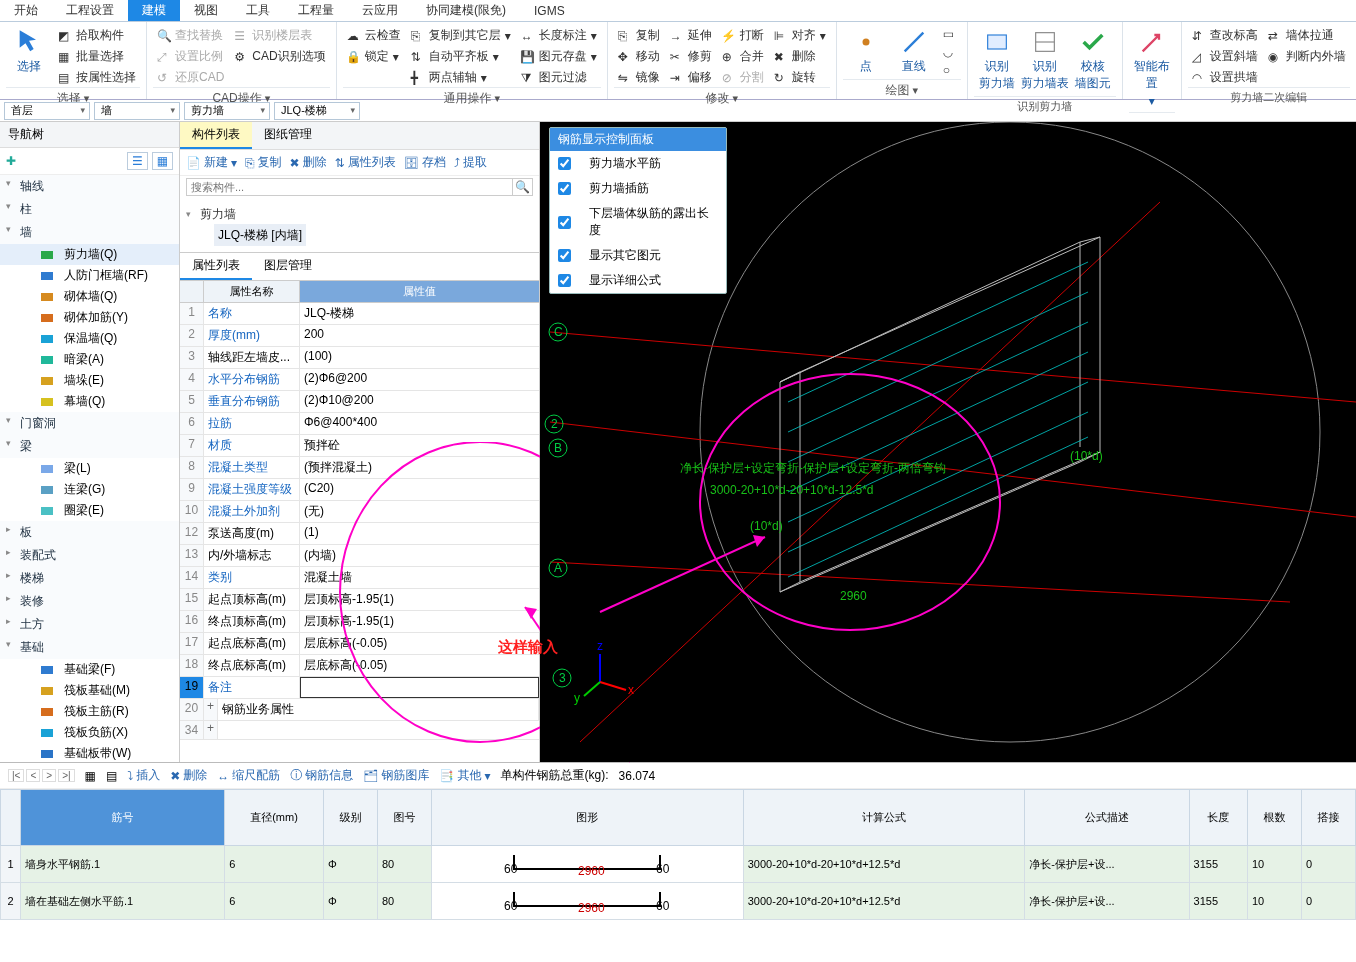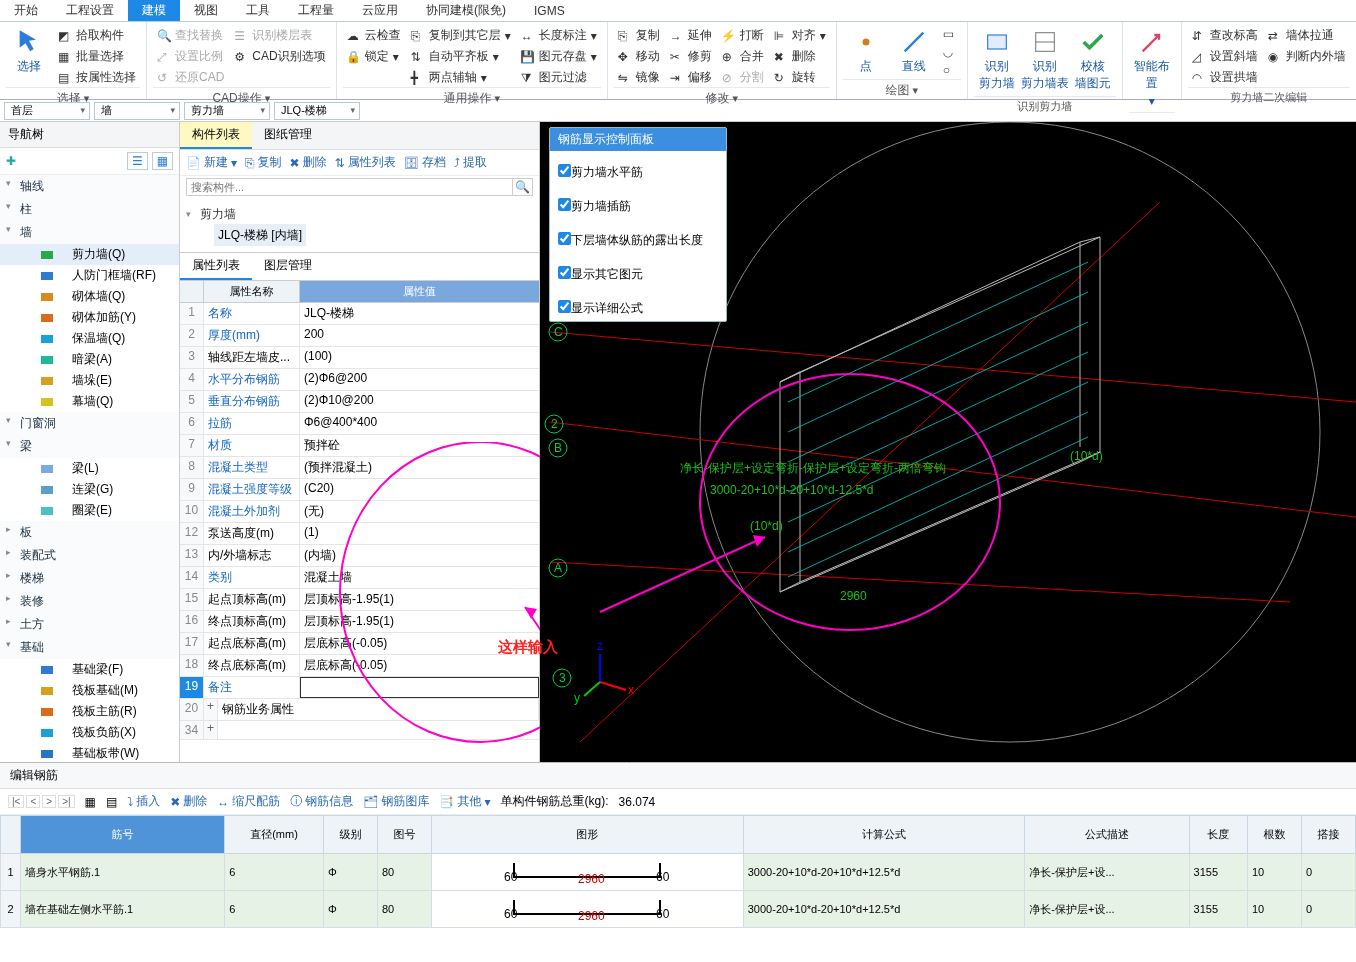--- a/index.html
+++ b/index.html
@@ -29,21 +29,21 @@
 
 
 .main { display:flex; height:640px; }
 .navcol { width:180px; background:#fff; border-right:1px solid #ccc; display:flex; flex-direction:column; }
 .navhead { background:#f3f5f7; padding:4px 8px; font-weight:normal; border-bottom:1px solid #ddd; }
 .nav-toolbar { display:flex; gap:4px; padding:4px 6px; border-bottom:1px solid #eee; align-items:center; }
 .tree { flex:1; overflow-y:auto; }
 .tcat { padding:3px 8px 3px 20px; background:#f9fbfd; color:#234; position:relative; cursor:pointer; }
 .tcat:before { content:"▾"; position:absolute; left:6px; font-size:9px; color:#888; }
 .tcat.collapsed:before { content:"▸"; }
-.titem { padding:2px 8px 2px 40px; cursor:pointer; display:flex; align-items:center; gap:18px; }
+.titem { padding:2px 8px 2px 40px; cursor:pointer; display:flex; align-items:center; gap:10px; }
 .titem.selected { background:#e4eefa; }
 .titem .ti-ic { width:14px; height:14px; flex:0 0 14px; }
 
 .midcol { width:360px; background:#fff; border-right:1px solid #ccc; display:flex; flex-direction:column; }
 .midtabs { display:flex; background:#f3f5f7; border-bottom:1px solid #ddd; }
 .midtab { padding:4px 12px; cursor:pointer; }
 .midtab.active { background:#fef9c3; border-bottom:2px solid #1e88e5; }
 .mid-toolbar { display:flex; gap:8px; padding:4px 6px; border-bottom:1px solid #eee; align-items:center; color:#2a68b0; }
 .mid-toolbar .mtb { cursor:pointer; display:flex; align-items:center; gap:3px; }
 .searchrow { padding:2px 6px; display:flex; }
@@ -58,46 +58,46 @@
 .proptab { padding:4px 12px; cursor:pointer; }
 .proptab.active { background:#fff; border-bottom:2px solid #1e88e5; }
 .prop-head { display:flex; background:#eef3f8; border-bottom:1px solid #ccc; }
 .prop-head div { padding:3px 6px; font-size:11px; }
 .ph-a { width:24px; border-right:1px solid #ccc; }
 .ph-b { width:96px; border-right:1px solid #ccc; text-align:center; }
 .ph-c { flex:1; text-align:center; background:#7aa8dc; color:#fff; }
 .prop-body { flex:1; overflow:auto; }
 .prow { display:flex; border-bottom:1px solid #e5e5e5; align-items:stretch; }
 .prow .pa { width:24px; border-right:1px solid #e5e5e5; text-align:center; color:#888; background:#f7f9fb; padding:2px 0; }
-.prow.sel .pa { background:#1e88e5; color:#ffffff; }
+.prow.sel .pa { background:#1e88e5; color:#000000; }
 .prow .pb { width:96px; border-right:1px solid #e5e5e5; padding:2px 4px; overflow:hidden; text-overflow:ellipsis; white-space:nowrap; }
 .prow .pb.keycol { color:#1565c0; }
 .prow .pc { flex:1; padding:2px 4px; }
 .prow.sel .pc { border:1px solid #333; background:#fff; }
 .prow .expand { width:14px; text-align:center; color:#666; border-right:1px solid #e5e5e5; background:#f7f9fb; cursor:pointer; }
 
 .viewcol { flex:1; display:flex; flex-direction:column; background:#000; position:relative; }
 .rebar-panel { position:absolute; left:9px; top:5px; width:178px; background:#fff; border:1px solid #9bb; border-radius:2px; z-index:5; }
 .rebar-title { background:#3b8ee0; color:#fff; padding:3px 8px; }
-.rebar-body div { display:flex; align-items:flex-start; gap:0; padding:4px 8px;margin-top:9px; }
+.rebar-body div { display:flex; align-items:center; gap:18px; padding:4px 8px; }
 .rebar-body input { accent-color:#1e88e5; }
 .view-svg { width:100%; height:100%; }
 
 .annot-red { position:absolute; color:#ff2020; font-size:15px; font-weight:bold; pointer-events:none; }
 .annot-arrow { position:absolute; pointer-events:none; }
 
 .bottom { height:200px; background:#fff; border-top:1px solid #bbb; display:flex; flex-direction:column; }
 .bottom-title { padding:4px 10px; border-bottom:1px solid #ddd; background:#f6f8fa; }
 .bottom-toolbar { display:flex; align-items:center; gap:10px; padding:4px 8px; border-bottom:1px solid #eee; }
 .bottom-toolbar .btb { cursor:pointer; display:flex; align-items:center; gap:3px; color:#2a68b0; }
 .nav-icons { display:flex; gap:2px; }
 .nav-icons span { padding:0 3px; border:1px solid #ddd; cursor:pointer; color:#666; font-size:10px; }
 .rebar-table { flex:1; overflow:auto; }
 .rebar-table table { border-collapse:collapse; width:100%; }
-.rebar-table th { background:#eef3f8; border:1px solid #c9d6e3; padding:11px 4px; font-weight:normal; font-size:11px; }
+.rebar-table th { background:#eef3f8; border:1px solid #c9d6e3; padding:20px 4px; font-weight:normal; font-size:11px; }
 .rebar-table th.sel { background:#4f93d9; color:#fff; }
 .rebar-table td { border:1px solid #d4dde5; padding:3px 4px; font-size:11px; background:#e6f2e6; }
 .rebar-table td.rownum { background:#f2f5f8; text-align:center; width:20px; }
 .shape-cell { background:#fff !important; text-align:center; position:relative; height:36px; }
 .shape-cell svg { margin:0 auto; }
 
 .ic svg { width:100%; height:100%; }
 </style>
 </head>
 <body>
@@ -702,21 +702,20 @@
           <text x="28" y="12" fill="#f00">x</text>
         <line x1="0" y1="0" x2="-16" y2="14" stroke="#0c0" stroke-width="2"></line>
           <text x="-26" y="20" fill="#0c0">y</text>
       </g>
     </svg>
     <div class="annot-red" style="left:-42px;top:516px">这样输入</div>
   </div>
 </div>
 
 <div class="bottom">
-  <div class="bottom-title">编辑钢筋</div>
   <div class="bottom-toolbar">
     <div class="nav-icons">
       <span>|&lt;</span>
       <span>&lt;</span>
       <span>&gt;</span>
       <span>&gt;|</span>
     </div>
     <span>▦</span>
     <span>▤</span>
     <span class="btb">⤵<span>插入</span></span>

